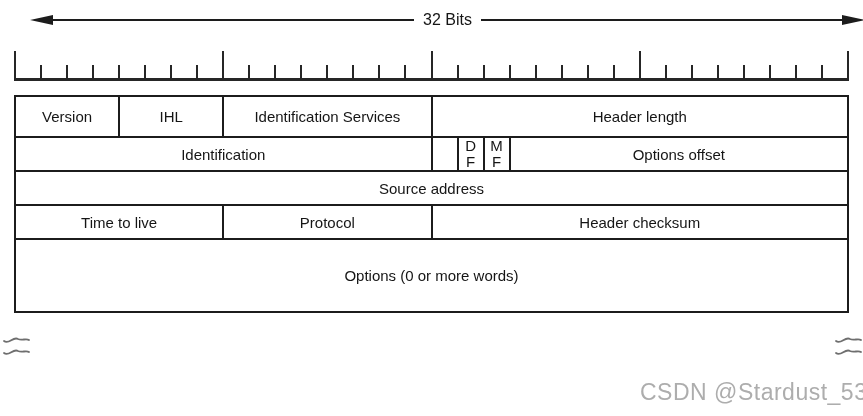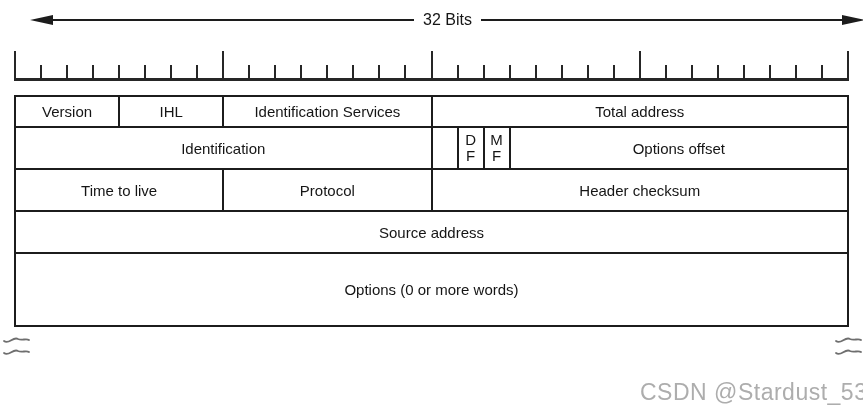--- a/index.html
+++ b/index.html
@@ -35,22 +35,22 @@
   table.ip {
     position:absolute; left:14px; top:95px; width:835px;
     border-collapse:collapse; table-layout:fixed;
   }
   table.ip td {
     border:2px solid #1c1c1c;
     text-align:center; vertical-align:middle;
     font-size:15px; padding:0; overflow:hidden;
     background:#ffffff;
   }
-  tr.r-std  { height:42px; }
-  tr.r-top  { height:31px; }
+  tr.r-std  { height:34px; }
+  tr.r-top  { height:41px; }
   tr.r-tall { height:73px; }
   td.shaded { background:#cdcdcd; }
   td.flag   { white-space:pre-line; line-height:1.05; font-size:15px; }
 
   
   .break { position:absolute; width:30px; height:30px; }
   .break-left  { left:2px;   top:333px; }
   .break-right { left:834px; top:333px; }
   .break .mask { position:absolute; left:9px; top:4px; width:10px; height:21px; background:#ffffff; }
   .break svg { position:absolute; left:0; }
@@ -147,39 +147,39 @@
         <col>
         <col>
         <col>
         <col>
       </colgroup>
     <tbody>
         <tr class="r-top">
       <td colspan="4">Version</td>
       <td colspan="4">IHL</td>
       <td colspan="8">Identification Services</td>
-      <td colspan="16">Total address</td>
+      <td colspan="16">Header length</td>
     </tr>
     <tr class="r-std">
       <td colspan="16">Identification</td>
       <td colspan="1" class="shaded"></td>
       <td colspan="1" class="flag">D
 F</td>
       <td colspan="1" class="flag">M
 F</td>
       <td colspan="13">Options offset</td>
     </tr>
     <tr class="r-std">
+      <td colspan="32">Source address</td>
+    </tr>
+    <tr class="r-std">
       <td colspan="8">Time to live</td>
       <td colspan="8">Protocol</td>
       <td colspan="16">Header checksum</td>
     </tr>
-    <tr class="r-std">
-      <td colspan="32">Source address</td>
-    </tr>
     <tr class="r-tall">
       <td colspan="32">Options (0 or more words)</td>
     </tr>
   </tbody>
     </table>
 
   <div class="break break-left">
     <div class="mask"></div>
     <svg class="sq1" width="28" height="10" viewBox="0 0 28 10">
       <path d="M2,6 C7,10 11,1 16,4 C20,6 24,3 27,5" stroke="#6e6e6e" stroke-width="1.8" fill="none" stroke-linecap="round"></path>

